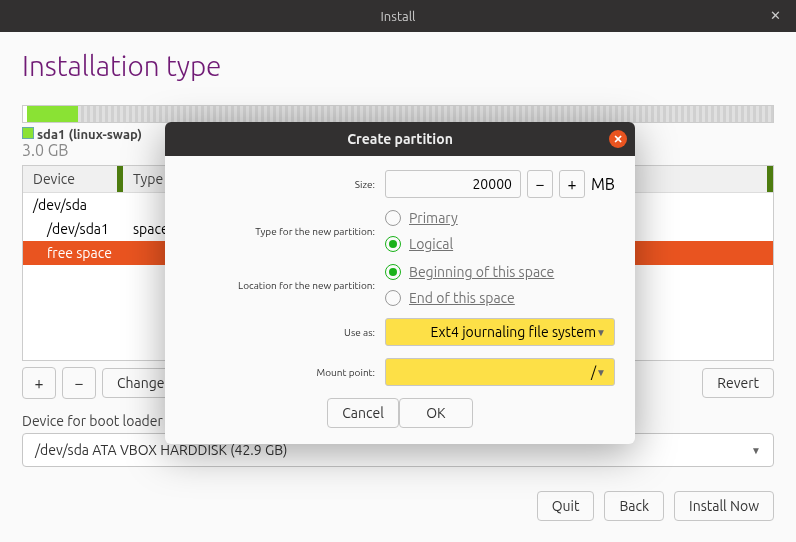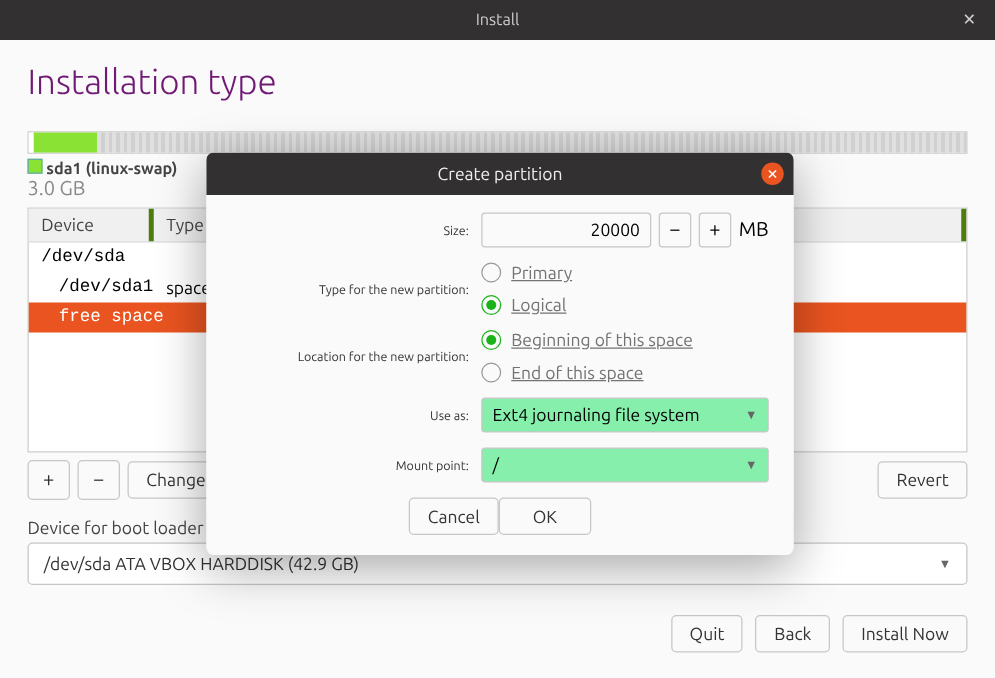--- a/index.html
+++ b/index.html
@@ -15,56 +15,56 @@
 .diskbar .seg-swap { width: 4px; background: #fff; }
 .diskbar .seg-green { width: 51px; background: #8ae234; }
 .diskbar .seg-grey { flex: 1; background: repeating-linear-gradient(90deg,#e0e0e0 0,#e0e0e0 3px,#d0d0d0 3px,#d0d0d0 6px); }
 
 .legend { display: flex; gap: 24px; font-size: 13px; color: #444; margin-bottom: 6px; }
 .legend .sw { width: 12px; height: 12px; background: #8ae234; display: inline-block; border: 1px solid #6aa; }
 .legend .sub { color: #888; font-size: 16px; }
 
 .table { border: 1px solid #ccc; background: #fff; height: 196px; font-size: 14px; }
 .thead { display: flex; background: #f0f0f0; border-bottom: 1px solid #ddd; }
-.thead div { padding: 5px 10px; border-right: 4px solid #4d7c0f; color: #444; }
+.thead div { padding: 5px 10px; border-right: 6px solid #4d7c0f; color: #444; }
 .thead .c-dev { width: 100px; }
 .thead .c-type { width: 52px; }
 .thead .c-m { flex: 1; }
 .row { display: flex; padding: 4px 10px; }
-.row .c-dev { width: 100px; font-family: Liberation Mono, monospace; }
+.row .c-dev { width: 100px; }
 .row .c-type { width: 52px; }
 .row.sel { background: #e95420; color: #fff; }
 .row.indent .c-dev { padding-left: 14px; }
 
 .toolbar { display: flex; align-items: center; gap: 6px; margin-top: 6px; }
 .btn { background: #fafafa; border: 1px solid #c6c6c6; border-radius: 4px; padding: 6px 14px; font-size: 14px; color: #333; cursor: pointer; }
 .btn.sq { width: 34px; text-align: center; padding: 6px 0; font-size: 16px; }
 .toolbar .spacer { flex: 1; }
 
 .bootlabel { font-size: 14px; color: #444; margin-top: 14px; }
 .bootsel { width: 100%; margin-top: 4px; border: 1px solid #c6c6c6; border-radius: 4px; background: #fff; padding: 8px 12px; font-size: 14px; color: #333; display: flex; justify-content: space-between; align-items: center; }
 
 .footer { display: flex; justify-content: flex-end; gap: 10px; margin-top: 24px; }
 
 
 .overlay { position: absolute; left: 0; top: 0; width: 100%; height: 100%; }
 .dialog { position: absolute; left: 165px; top: 122px; width: 470px; background: #fafafa; border-radius: 6px; box-shadow: 0 10px 40px rgba(0,0,0,0.35); overflow: hidden; }
-.dialog .dtitle { height: 34px; background: #323030; color: #eee; display: flex; align-items: center; justify-content: center; font-weight: 400; font-size: 14px; position: relative; }
+.dialog .dtitle { height: 34px; background: #323030; color: #eee; display: flex; align-items: center; justify-content: center; font-weight: 700; font-size: 14px; position: relative; }
 .dialog .dclose { position: absolute; right: 8px; top: 8px; width: 18px; height: 18px; background: #e95420; border-radius: 50%; display: flex; align-items: center; justify-content: center; color: #fff; font-size: 11px; cursor: pointer; }
 .dbody { padding: 14px 20px 16px 20px; }
 .frow { display: flex; align-items: center; margin-bottom: 12px; }
 .frow .lab { width: 200px; text-align: right; padding-right: 10px; font-size: 10px; color: #333; }
 .frow .val { flex: 1; display: flex; align-items: center; gap: 6px; }
 .sizebox { flex: 1; border: 1px solid #c6c6c6; border-radius: 3px; padding: 5px 8px; text-align: right; font-size: 14px; }
 .stepbtn { width: 26px; height: 28px; border: 1px solid #c6c6c6; background: #fafafa; border-radius: 3px; font-size: 16px; line-height: 1; cursor: pointer; }
 .radio { width: 16px; height: 16px; border: 1px solid #999; border-radius: 50%; display: inline-flex; align-items: center; justify-content: center; }
 .radio.on { border-color: #19b219; }
 .radio.on::after { content: ""; width: 8px; height: 8px; background: #19b219; border-radius: 50%; }
 .opt { display: flex; align-items: center; gap: 8px; font-size: 14px; color: #737373; margin-bottom: 10px; text-decoration: underline; }
-.select { border: 1px solid #c6c6c6; border-radius: 3px; padding: 5px 8px; font-size: 14px; display: flex; justify-content: space-between; align-items: center; background: #86efac; }
+.select { border: 1px solid #c6c6c6; border-radius: 3px; padding: 5px 8px; font-size: 14px; display: flex; justify-content: flex-end; align-items: center; background: #fde047; }
 .dactions { display: flex; justify-content: center; margin-top: 6px; }
 .tri { font-size: 10px; color: #666; }
 </style>
 </head>
 <body>
 
 <div class="titlebar">
   <span>Install</span>
   <span class="close">✕</span>
 </div>

